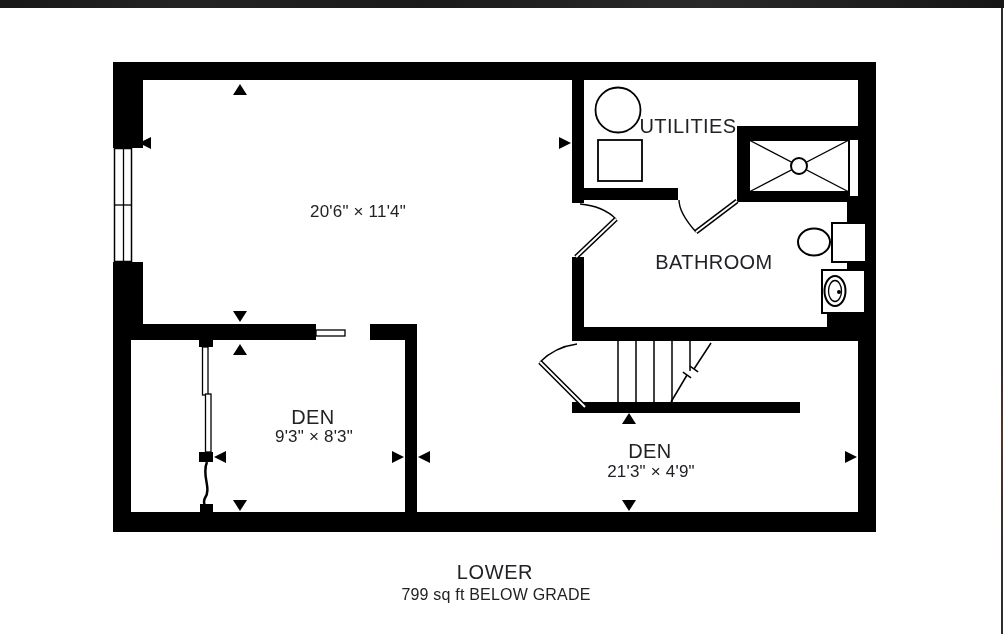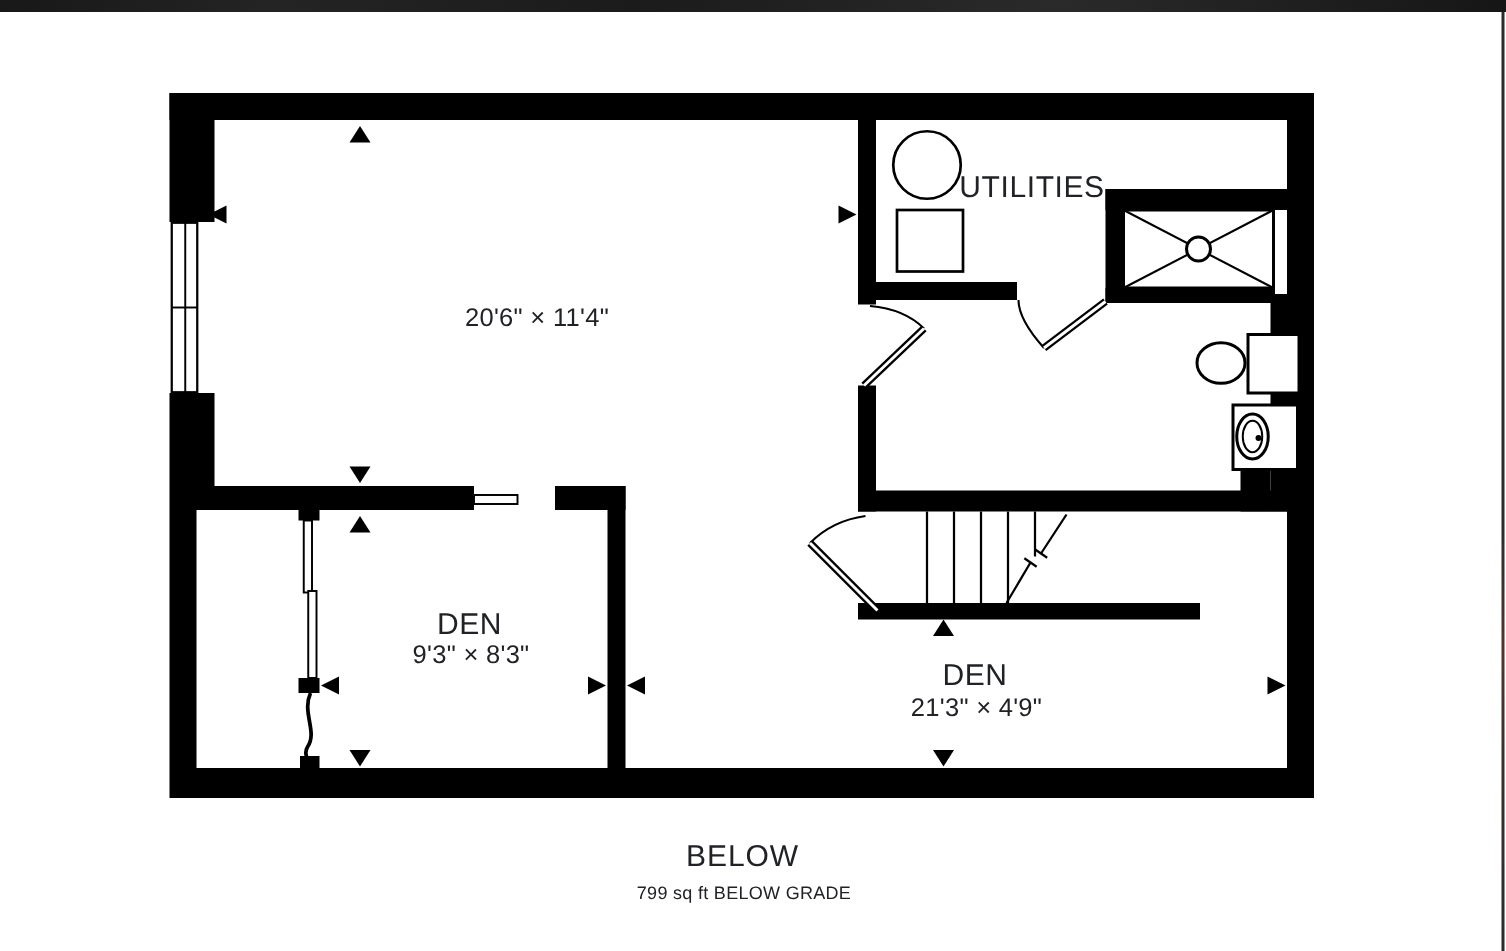--- a/index.html
+++ b/index.html
@@ -17,21 +17,21 @@
   }
   .floorplan{position:absolute;left:0;top:0;width:1004px;height:634px;}
   .plan-svg{position:absolute;left:0;top:0;}
   .label{
     position:absolute;transform:translate(-50%,-50%);
     white-space:nowrap;color:#202226;text-align:right;
   }
   .room-name{font-size:20px;letter-spacing:0.4px;}
   .room-dims{font-size:17px;letter-spacing:0.2px;}
   .plan-title{font-size:20px;letter-spacing:0.6px;}
-  .plan-subtitle{font-size:12px;letter-spacing:0.2px;}
+  .plan-subtitle{font-size:16px;letter-spacing:0.2px;}
 </style>
 </head>
 <body>
 
 <div class="screen">
 
   <div class="top-edge-bar"></div>
   <div class="right-edge-line"></div>
 
   <div class="floorplan">
@@ -140,23 +140,24 @@
         <polygon points="857,457 845,451 845,463"></polygon>
         <polygon points="629,413 622,424 636,424"></polygon>
         <polygon points="629,511 622,500 636,500"></polygon>
       </g>
     </svg>
 
     <div class="label room-dims" style="left:358px;top:212px">20'6" × 11'4"</div>
 
     <div class="label room-name" style="left:688px;top:126px">UTILITIES</div>
 
+    <div class="label room-name" style="left:714px;top:262px">BATHROOM</div>
 
     <div class="label room-name" style="left:313px;top:417px">DEN</div>
     <div class="label room-dims" style="left:314px;top:437px">9'3" × 8'3"</div>
 
     <div class="label room-name" style="left:650px;top:451px">DEN</div>
     <div class="label room-dims" style="left:651px;top:472px">21'3" × 4'9"</div>
 
-    <div class="label plan-title" style="left:495px;top:572px">BELOW</div>
+    <div class="label plan-title" style="left:495px;top:572px">LOWER</div>
     <div class="label plan-subtitle" style="left:496px;top:595px">799 sq ft BELOW GRADE</div>
   </div>
 </div>
 
 </body></html>

